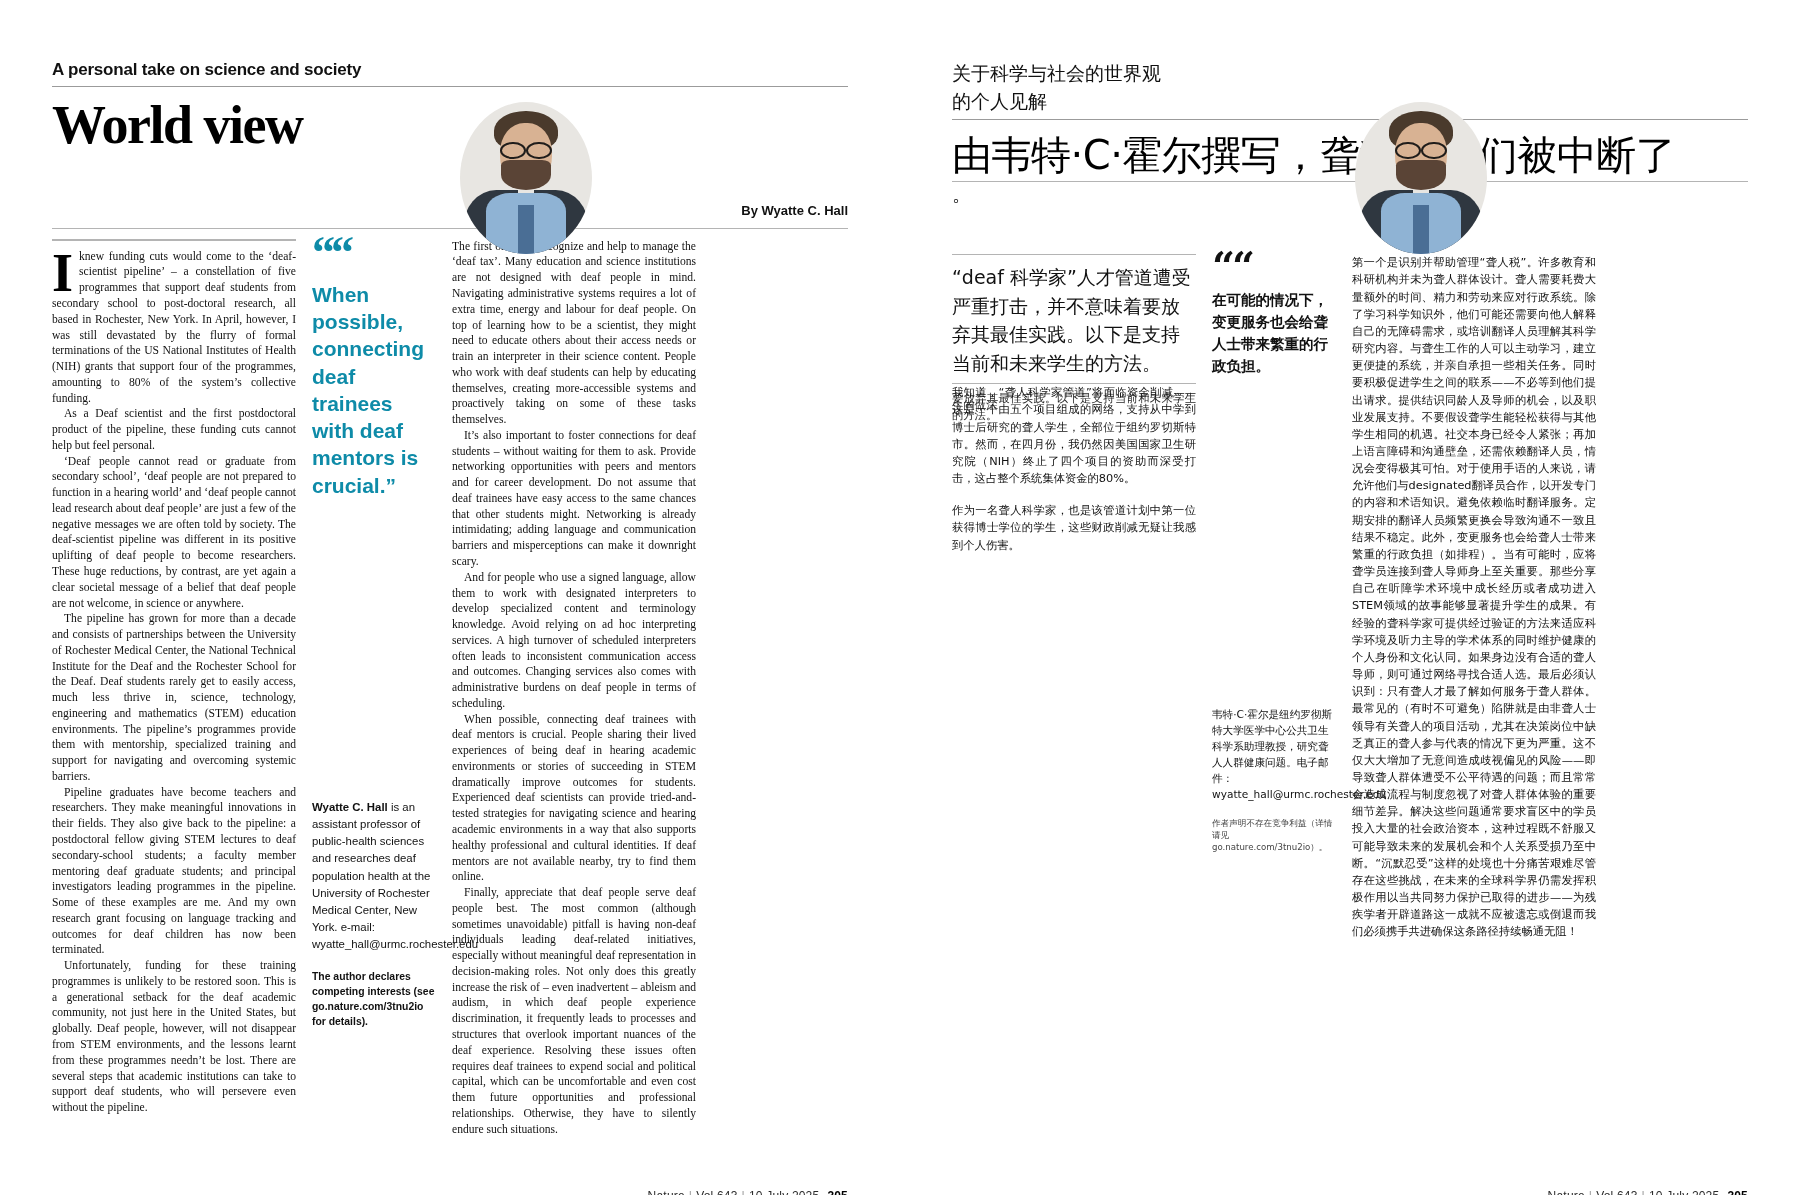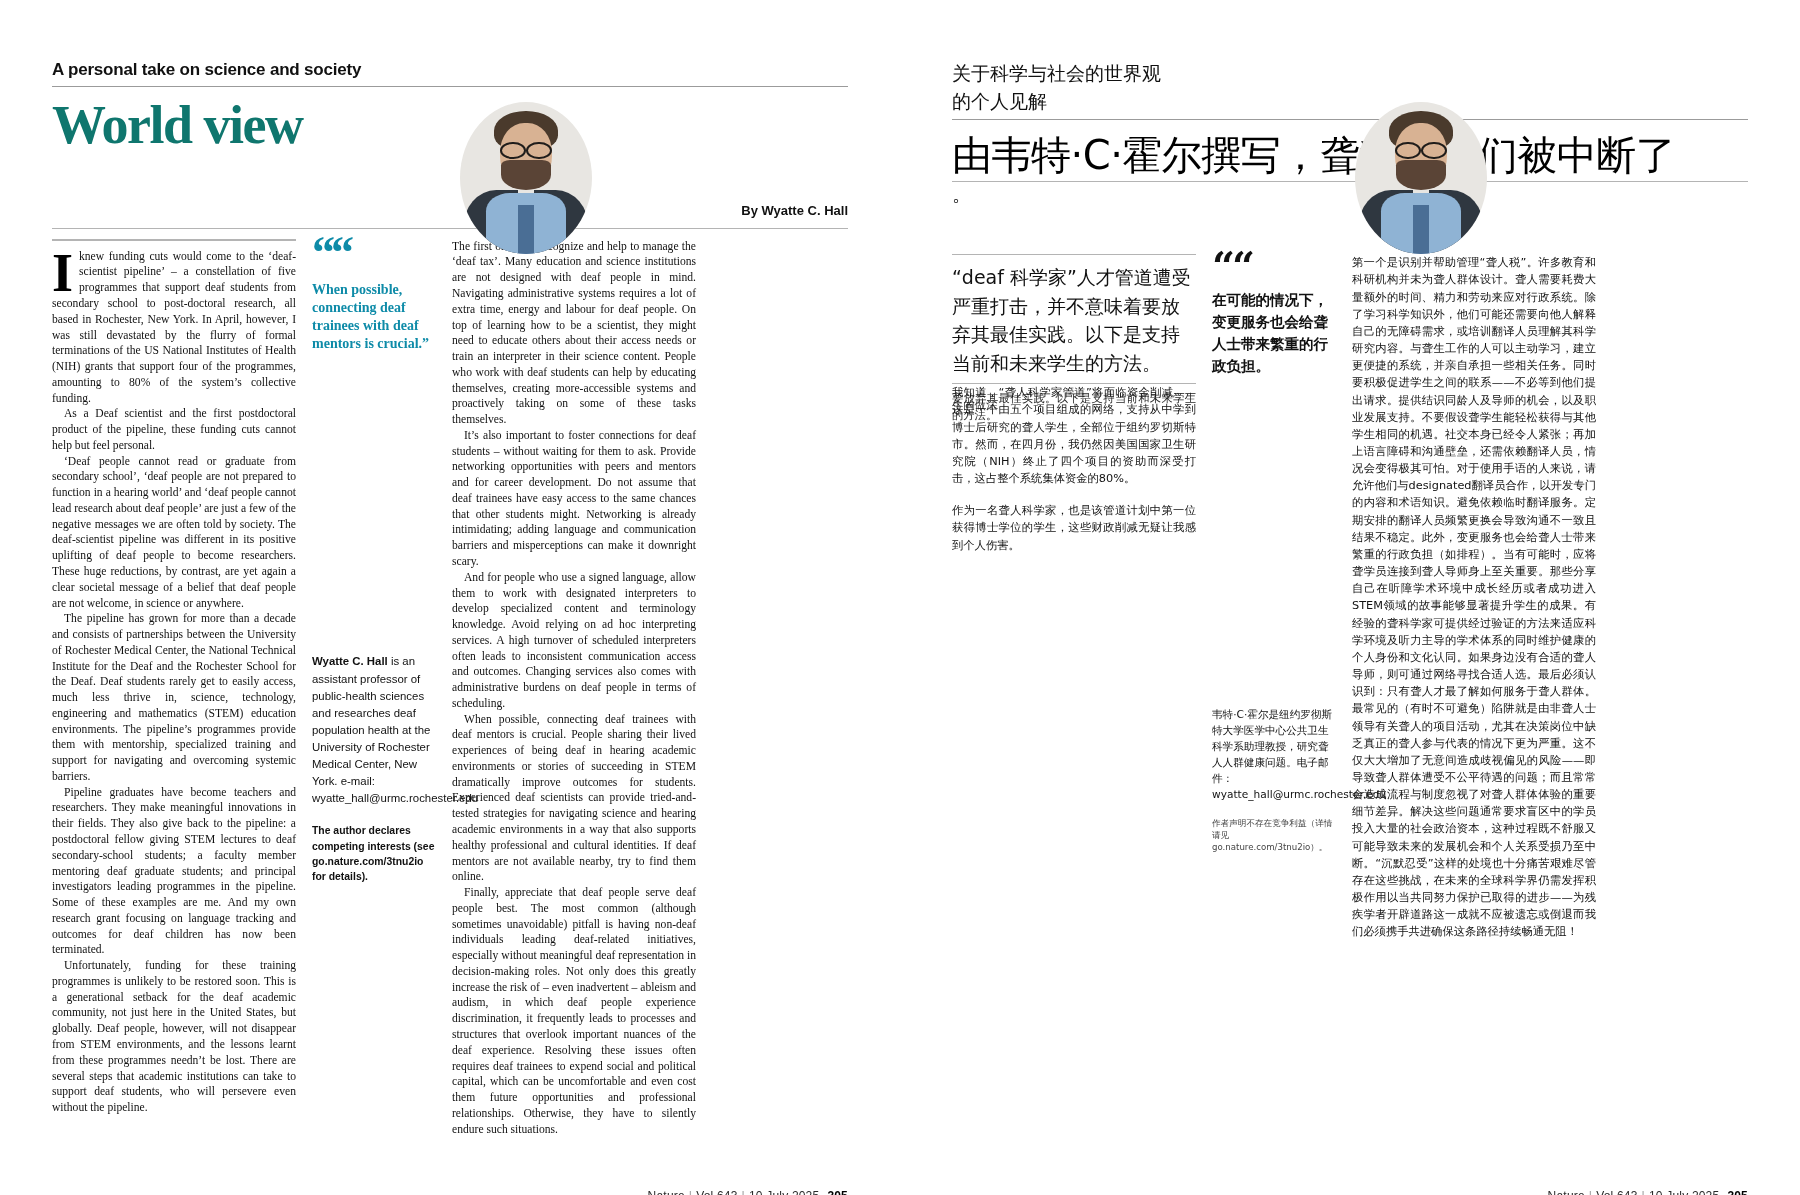--- a/index.html
+++ b/index.html
@@ -20,21 +20,21 @@
   .kicker {
     font-family: "Liberation Sans", sans-serif;
     font-size: 17px; font-weight: 700; letter-spacing: -0.2px;
     color: #111; padding-bottom: 6px;
   }
   .rule { height: 1px; background: #9b9b9b; width: 100%; }
   .rule-thin { height: 1px; background: #b4b4b4; width: 100%; }
   .masthead {
     font-family: "Liberation Serif", serif;
     font-weight: 700; font-size: 54px; line-height: 1.05;
-    letter-spacing: -1.5px; color: #0f766e;
+    letter-spacing: -1.5px; color: #000000;
     padding: 10px 0 14px 0;
   }
   .byline-row { position: relative; height: 60px; }
   .byline {
     position: absolute; right: 0; bottom: 10px;
     font-family: "Liberation Sans", sans-serif;
     font-size: 13px; font-weight: 700; color: #111;
   }
   .headline {
     font-family: "Liberation Serif", serif;
@@ -91,22 +91,22 @@
     font-size: 54px; line-height: 0.82; font-weight: 700;
     padding: 2px 6px 0 0; color: #000;
   }
   
   .quote-mark {
     color: #0e8ba8; font-family: "Liberation Serif", serif;
     font-size: 46px; font-weight: 700; line-height: 0.6;
     letter-spacing: -4px; height: 34px;
   }
   .pullquote {
-    font-family: Liberation Serif, serif;
-    font-weight: 700; font-size: 14px; line-height: 1.3;
+    font-family: Liberation Sans, sans-serif;
+    font-weight: 700; font-size: 21px; line-height: 1.3;
     color: #0e8ba8; padding-top: 8px;
   }
   .bio {
     font-family: "Liberation Sans", sans-serif;
     font-size: 11.4px; line-height: 1.5; color: #111;
   }
   .bio b { font-weight: 700; }
   .declare {
     font-family: "Liberation Sans", sans-serif;
     font-size: 10.4px; font-weight: 700; line-height: 1.45;

